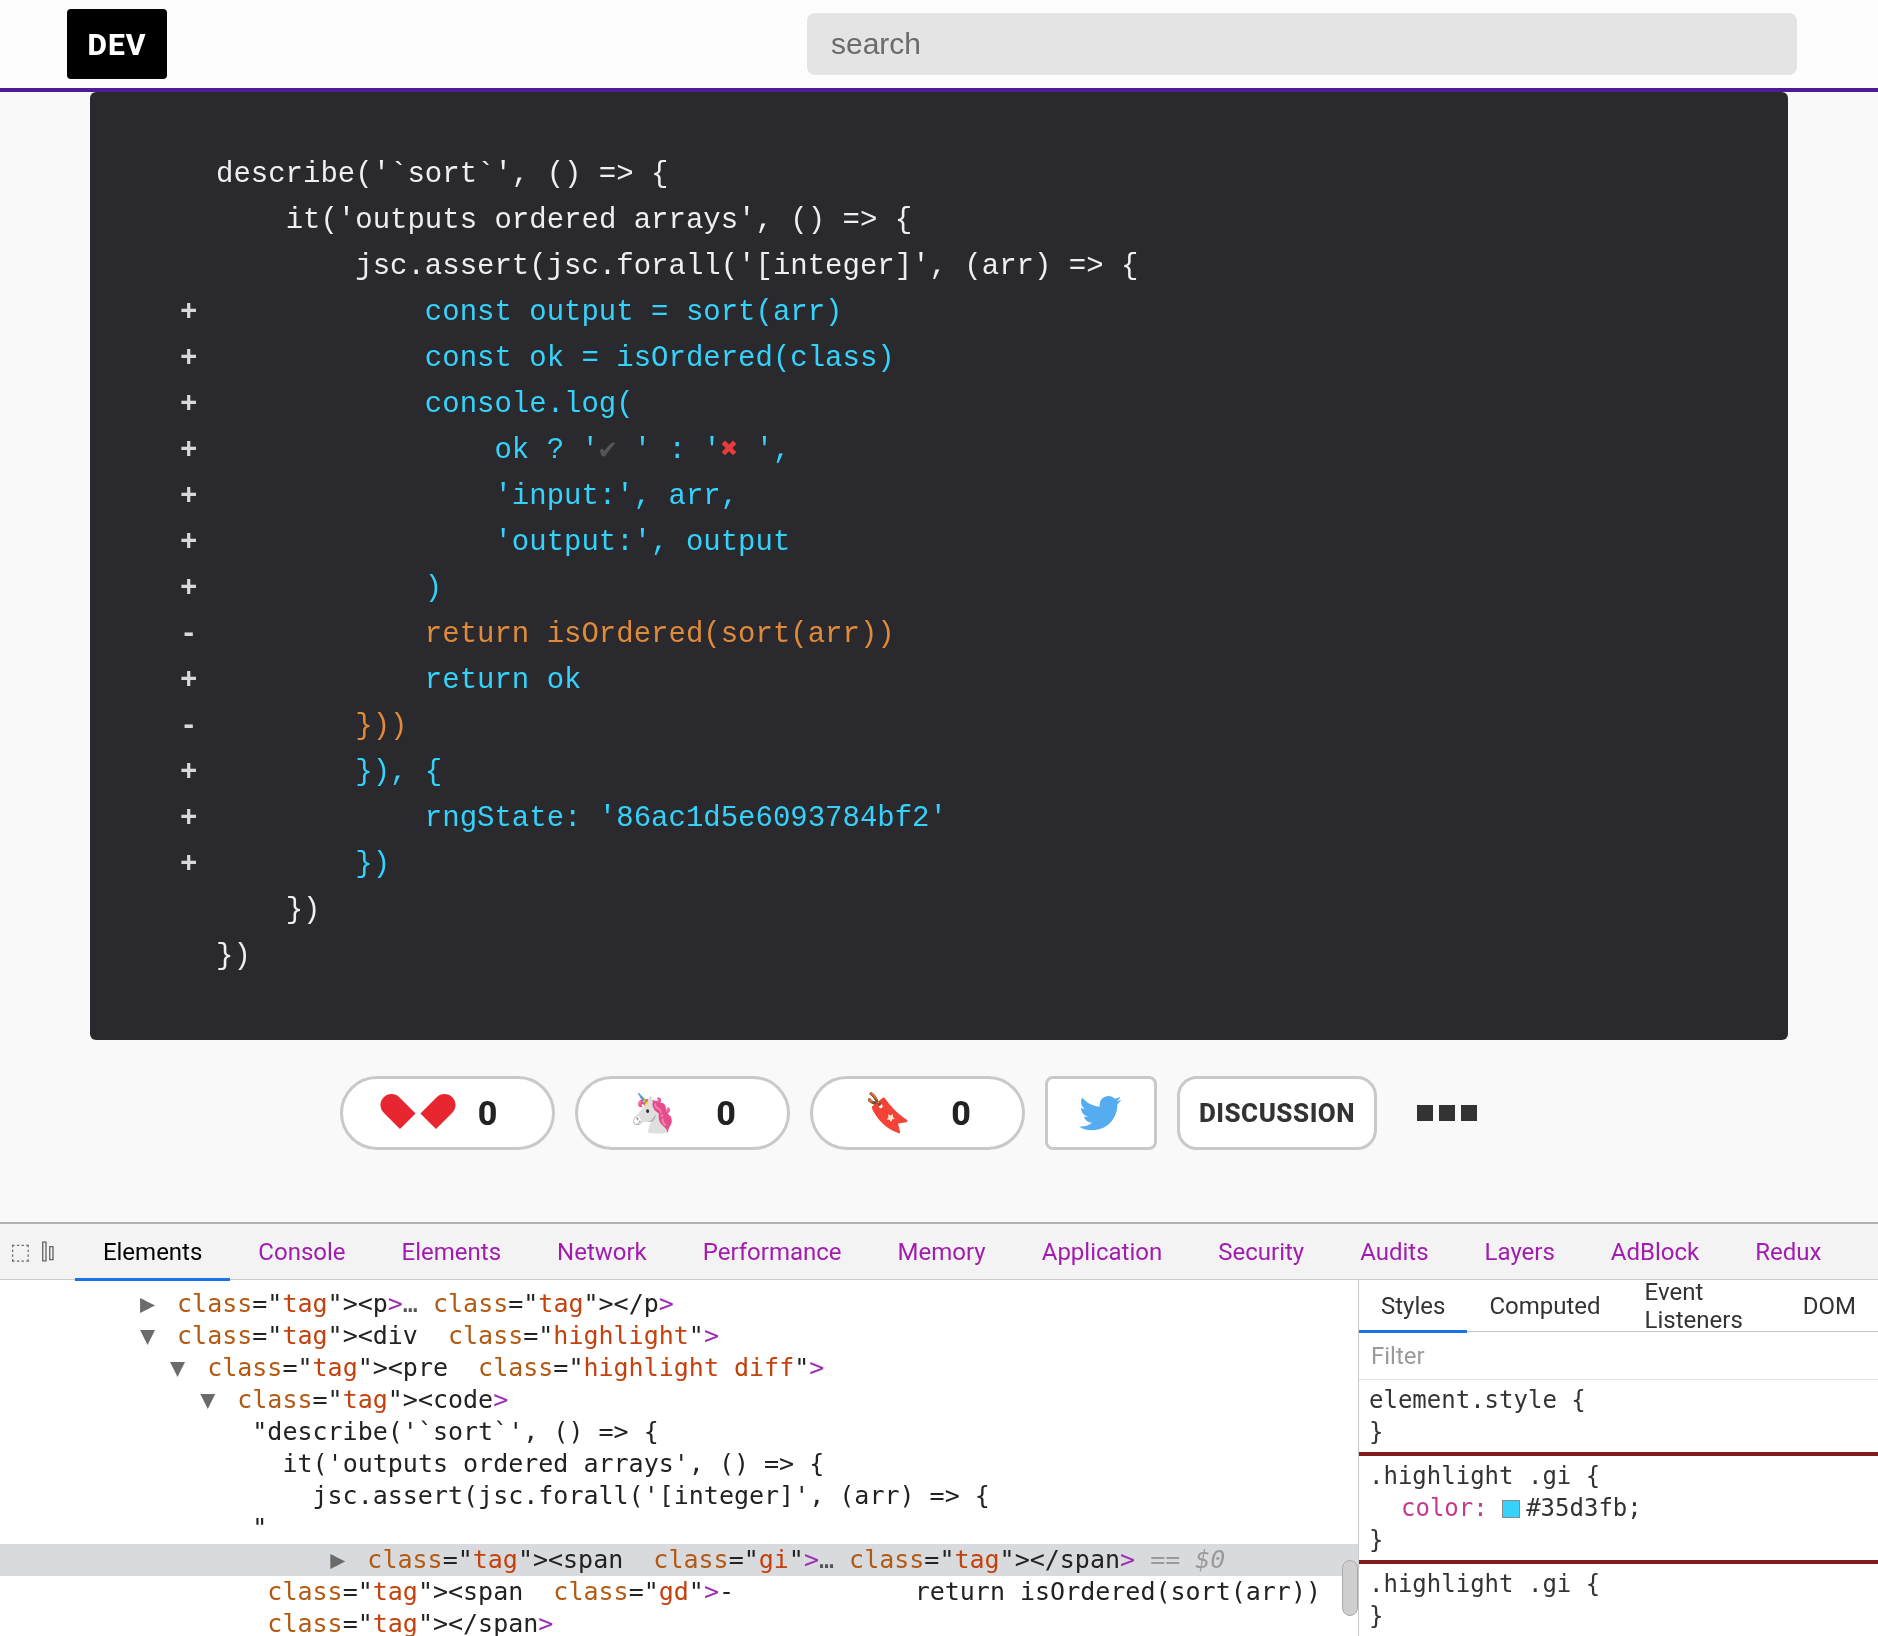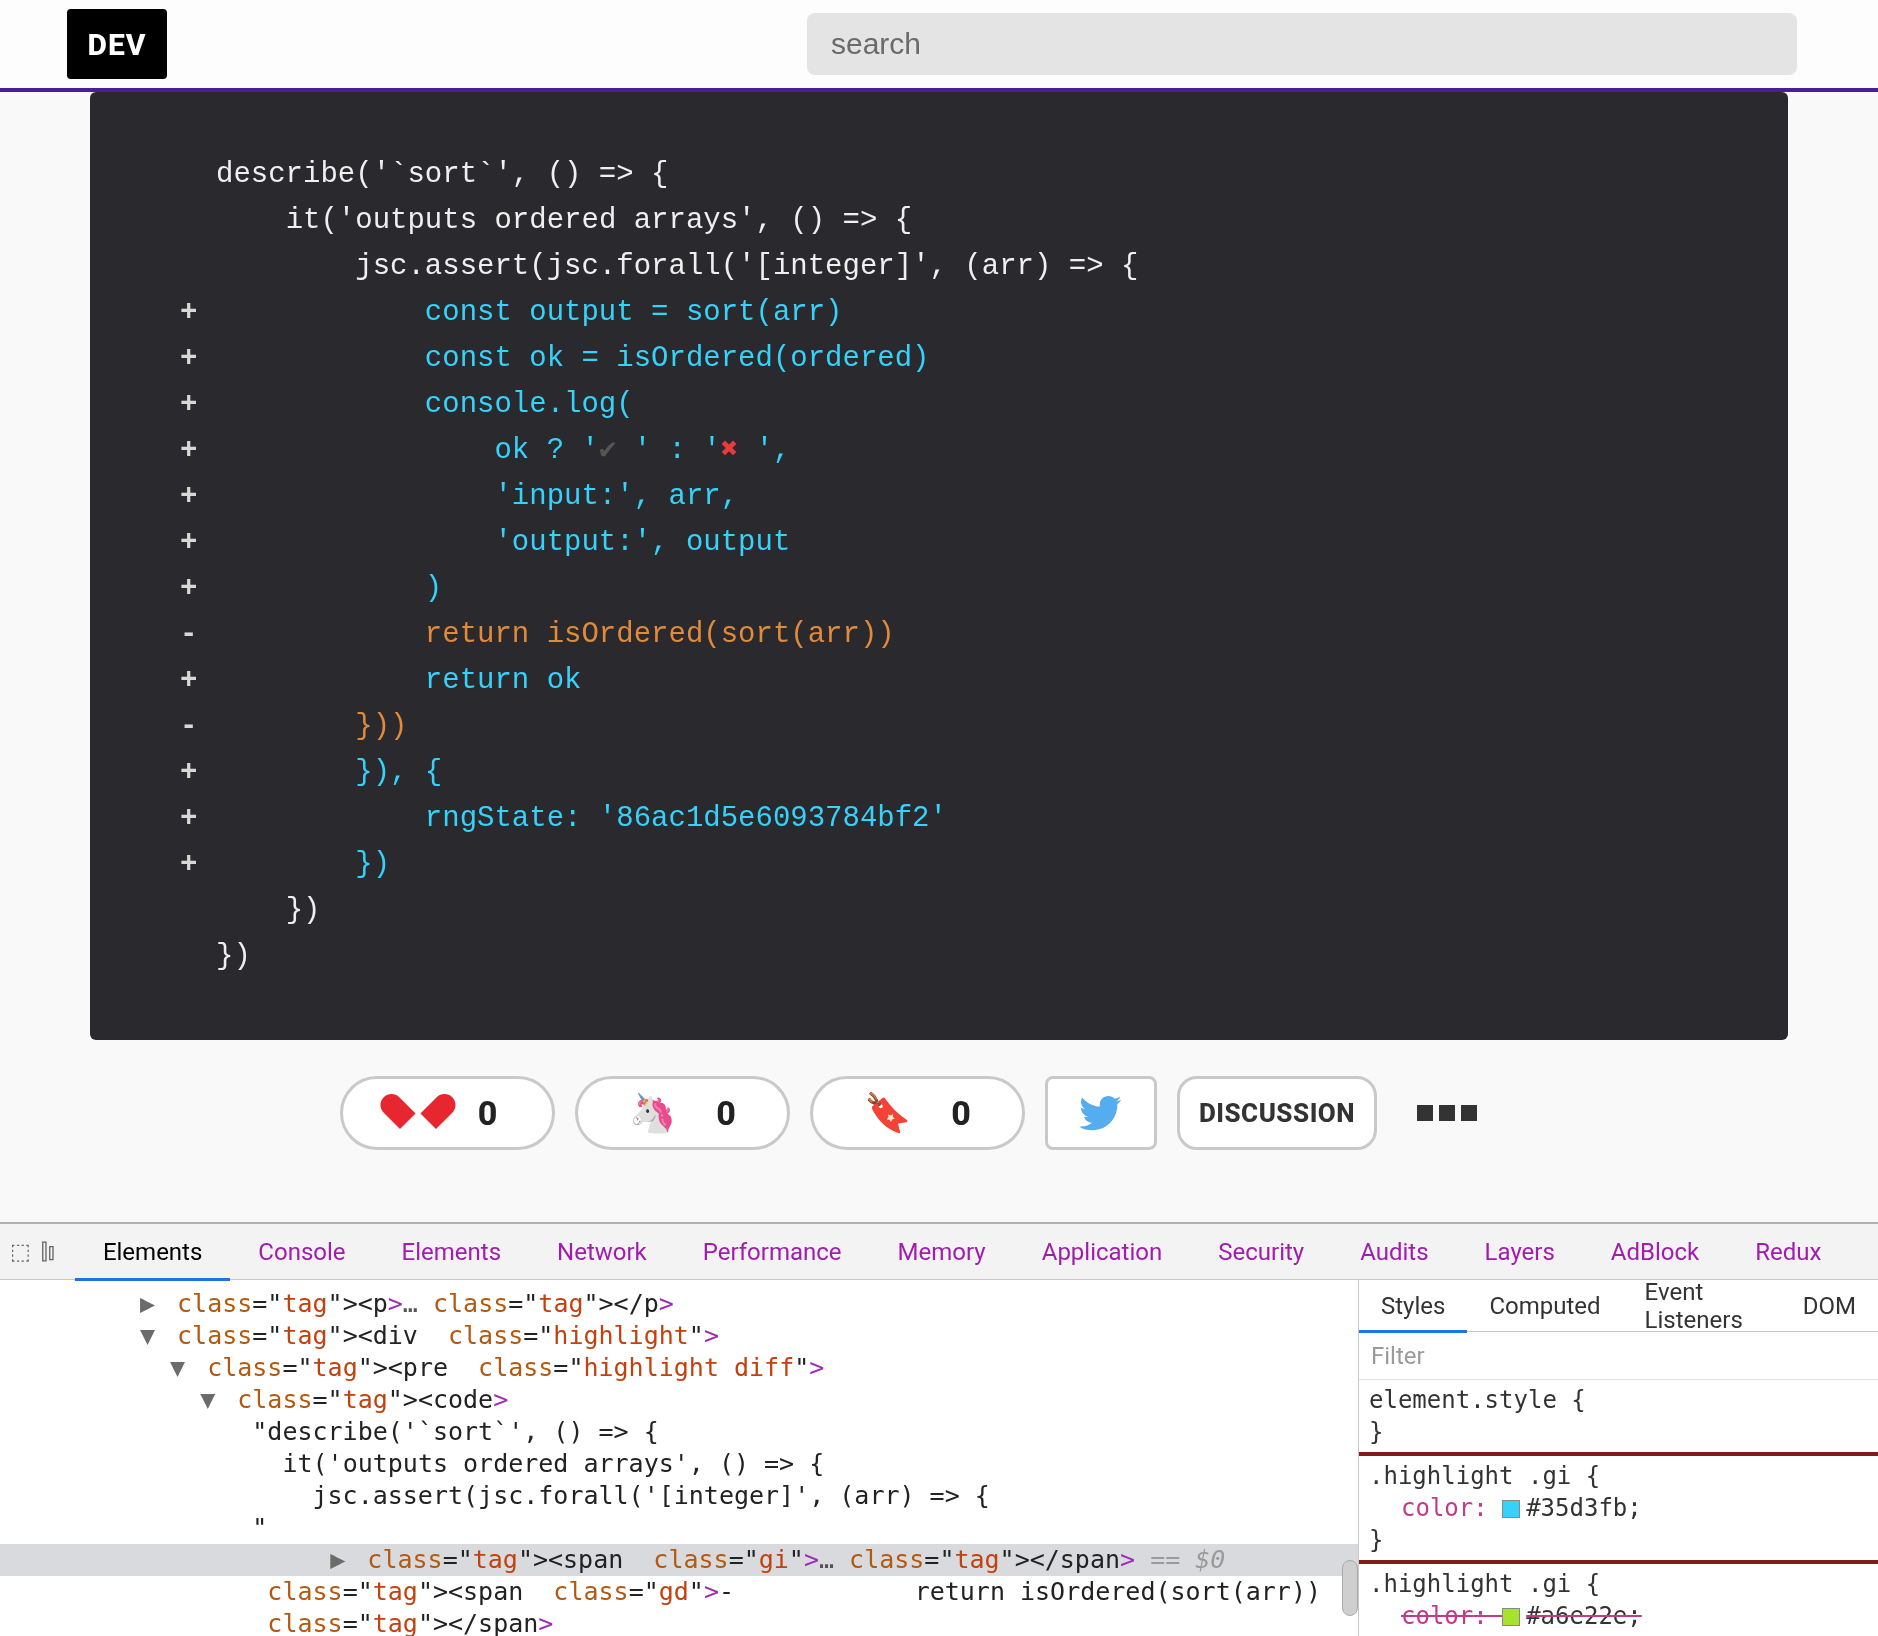--- a/index.html
+++ b/index.html
@@ -78,21 +78,21 @@
   <div class="logo">DEV</div>
   <input class="search" placeholder="search" style="">
 </div>
 
 <div class="page">
   <div class="code-wrap" id="code-block">
       <div class="code-line"><span class="gut"></span><span class="plain"></span><span class="plain">describe('`sort`', () =&gt; {</span></div>
       <div class="code-line"><span class="gut"></span><span class="plain">    </span><span class="plain">it('outputs ordered arrays', () =&gt; {</span></div>
       <div class="code-line"><span class="gut"></span><span class="plain">        </span><span class="plain">jsc.assert(jsc.forall('[integer]', (arr) =&gt; {</span></div>
       <div class="code-line"><span class="gut">+</span><span class="gi">            </span><span class="gi">const output = sort(arr)</span></div>
-      <div class="code-line"><span class="gut">+</span><span class="gi">            </span><span class="gi">const ok = isOrdered(ordered)</span></div>
+      <div class="code-line"><span class="gut">+</span><span class="gi">            </span><span class="gi">const ok = isOrdered(class)</span></div>
       <div class="code-line"><span class="gut">+</span><span class="gi">            </span><span class="gi">console.log(</span></div>
       <div class="code-line"><span class="gut">+</span><span class="gi">            </span><span class="gi">    ok ? '</span><span class="emoji-check">✔</span><span class="gi"> ' : '</span><span class="emoji-x">✖</span><span class="gi"> ',</span></div>
       <div class="code-line"><span class="gut">+</span><span class="gi">            </span><span class="gi">    'input:', arr,</span></div>
       <div class="code-line"><span class="gut">+</span><span class="gi">            </span><span class="gi">    'output:', output</span></div>
       <div class="code-line"><span class="gut">+</span><span class="gi">            </span><span class="gi">)</span></div>
       <div class="code-line"><span class="gut">-</span><span class="gd">            </span><span class="gd">return isOrdered(sort(arr))</span></div>
       <div class="code-line"><span class="gut">+</span><span class="gi">            </span><span class="gi">return ok</span></div>
       <div class="code-line"><span class="gut">-</span><span class="gd">        </span><span class="gd">}))</span></div>
       <div class="code-line"><span class="gut">+</span><span class="gi">        </span><span class="gi">}), {</span></div>
       <div class="code-line"><span class="gut">+</span><span class="gi">            </span><span class="gi">rngState: '86ac1d5e6093784bf2'</span></div>
@@ -177,20 +177,19 @@
             <div class="sel">element.style {</div>
             <div class="sel">}</div>
           </div>
           <div class="rule">
             <div class="sel">.highlight .gi {</div>
             <div class="prop"><span>color</span>: <span class="swatch" style="background:#35d3fb"></span><span class="valtxt">#35d3fb;</span></div>
             <div class="sel">}</div>
           </div>
           <div class="rule">
             <div class="sel">.highlight .gi {</div>
-            <div class="prop strike"><span>color</span>: <span class="swatch" style="background:#a6e22e"></span><span class="valtxt">#a6e22e;</span></div>
             <div class="sel">}</div>
           </div>
         </div>
     </div>
   </div>
 </div>
 <div class="vscroll-hint"></div>
 
 </body></html>

